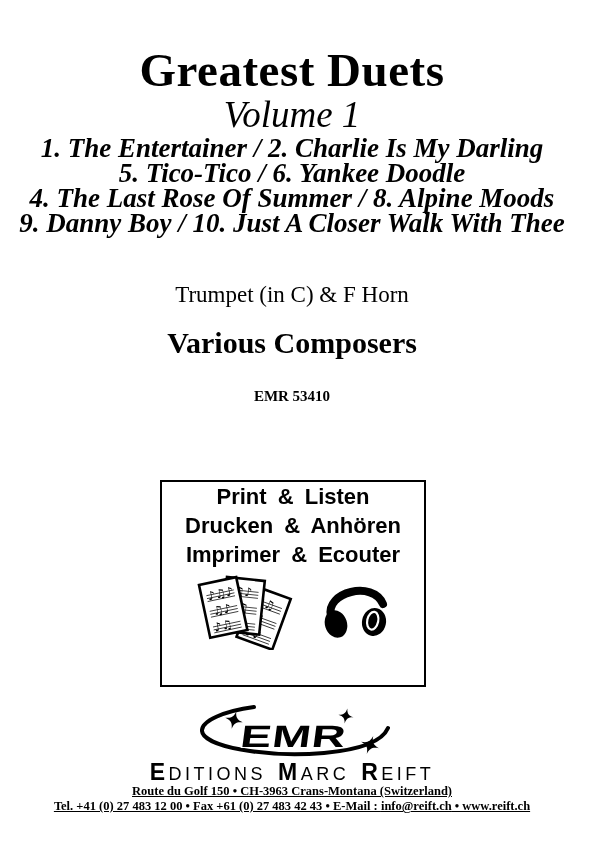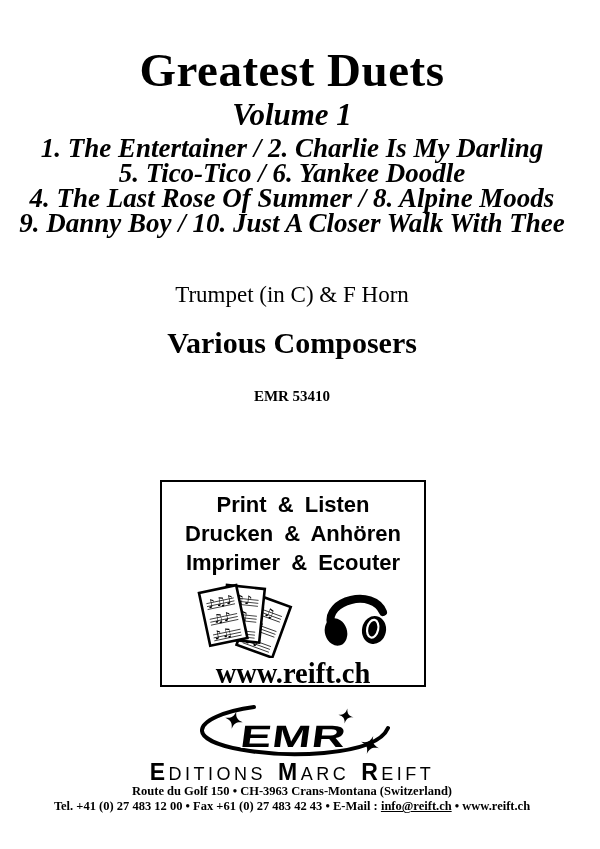--- a/index.html
+++ b/index.html
@@ -10,35 +10,34 @@
     margin: 0 auto;
     background: #ffffff;
     color: #000000;
     font-family: "Liberation Serif", serif;
     text-align: center;
     overflow: hidden;
   }
   .abs { position: absolute; left: 0; right: 16px; }
 
   .page-title   { top: 44px;  font-size: 47px; line-height: 52px; font-weight: 700; letter-spacing: 0.5px; }
-  .volume       { top: 98px;  font-size: 31px; line-height: 33px; font-weight: 700; font-style: italic; }
+  .volume       { top: 98px;  font-size: 37px; line-height: 33px; font-weight: 400; font-style: italic; }
   .track-list   { top: 136px; font-size: 27px; line-height: 25px; font-weight: 700; font-style: italic; }
   .instrument   { top: 282px; font-size: 23px; line-height: 25px; }
   .composer     { top: 327px; font-size: 30px; line-height: 31px; font-weight: 700; }
   .catalog      { top: 388px; font-size: 15px; line-height: 16px; font-weight: 700; }
 
   .promo-box {
     position: absolute;
     left: 160px; top: 480px;
     width: 266px; height: 207px;
     border: 2px solid #000000;
     box-sizing: border-box;
   }
   .promo-lines {
-    padding-top: 8px;
     font-family: "Liberation Sans", sans-serif;
     font-weight: 700;
     font-size: 22px;
     line-height: 29px;
     word-spacing: 5px;
     letter-spacing: 0px;
   }
   .icons-row {
     margin-top: 3px;
     height: 78px;
@@ -55,21 +54,21 @@
     font-family: "Liberation Sans", sans-serif;
     display: flex;
     justify-content: center;
     align-items: baseline;
     letter-spacing: 3.5px;
   }
   .pub-name .word { display: inline-flex; align-items: baseline; margin: 0 6px; }
   .pub-name .ini  { font-size: 23px; font-weight: 700; }
   .pub-name .rest { font-size: 18px; font-weight: 400; text-align: center; }
 
-  .footer { top: 784px; font-size: 12.5px; line-height: 15px; font-weight: 700; }
+  .footer { top: 784px; font-size: 12.5px; line-height: 15px; font-weight: 700; text-decoration: underline; }
   .footer .email { text-decoration: underline; }
 </style>
 </head>
 <body>
 
 <div class="page">
 
   <div class="abs page-title">Greatest Duets</div>
   <div class="abs volume">Volume 1</div>
 
@@ -123,21 +122,20 @@
         <path d="M10,36 C4,12 52,0 62,24" fill="none" stroke="#000000" stroke-width="8" stroke-linecap="round"></path>
         <g transform="rotate(-18 15 44)">
           <ellipse cx="15" cy="44" rx="11" ry="14" fill="#000000"></ellipse>
         </g>
         <g transform="rotate(12 53 42)">
           <ellipse cx="53" cy="42" rx="12" ry="14" fill="#000000"></ellipse>
           <ellipse cx="51.5" cy="41" rx="5.5" ry="9" fill="none" stroke="#ffffff" stroke-width="2.2"></ellipse>
         </g>
       </svg>
     </div>
-    <div class="promo-site">www.reift.ch</div>
   </div>
 
   <div class="abs logo-wrap">
     <svg width="196" height="58" viewBox="0 0 196 58">
       <path d="M60,5 C30,9 7,19 8,29 C9,44 70,56 130,51 C163,48 188,40 194,26" fill="none" stroke="#000000" stroke-width="4" stroke-linecap="round"></path>
       <g transform="translate(98,45) scale(1.5,1) skewX(-5)">
         <text x="0" y="0" text-anchor="middle" font-family="Liberation Sans, sans-serif" font-size="31" font-weight="700" letter-spacing="0.5" fill="#000000" stroke="#ffffff" stroke-width="2" paint-order="stroke">EMR</text>
       </g>
       <g transform="translate(40,18) rotate(15)">
         <path d="M0,-9 C0.9,-3 3,-0.9 9,0 C3,0.9 0.9,3 0,9 C-0.9,3 -3,0.9 -9,0 C-3,-0.9 -0.9,-3 0,-9 Z" fill="#000000"></path>

